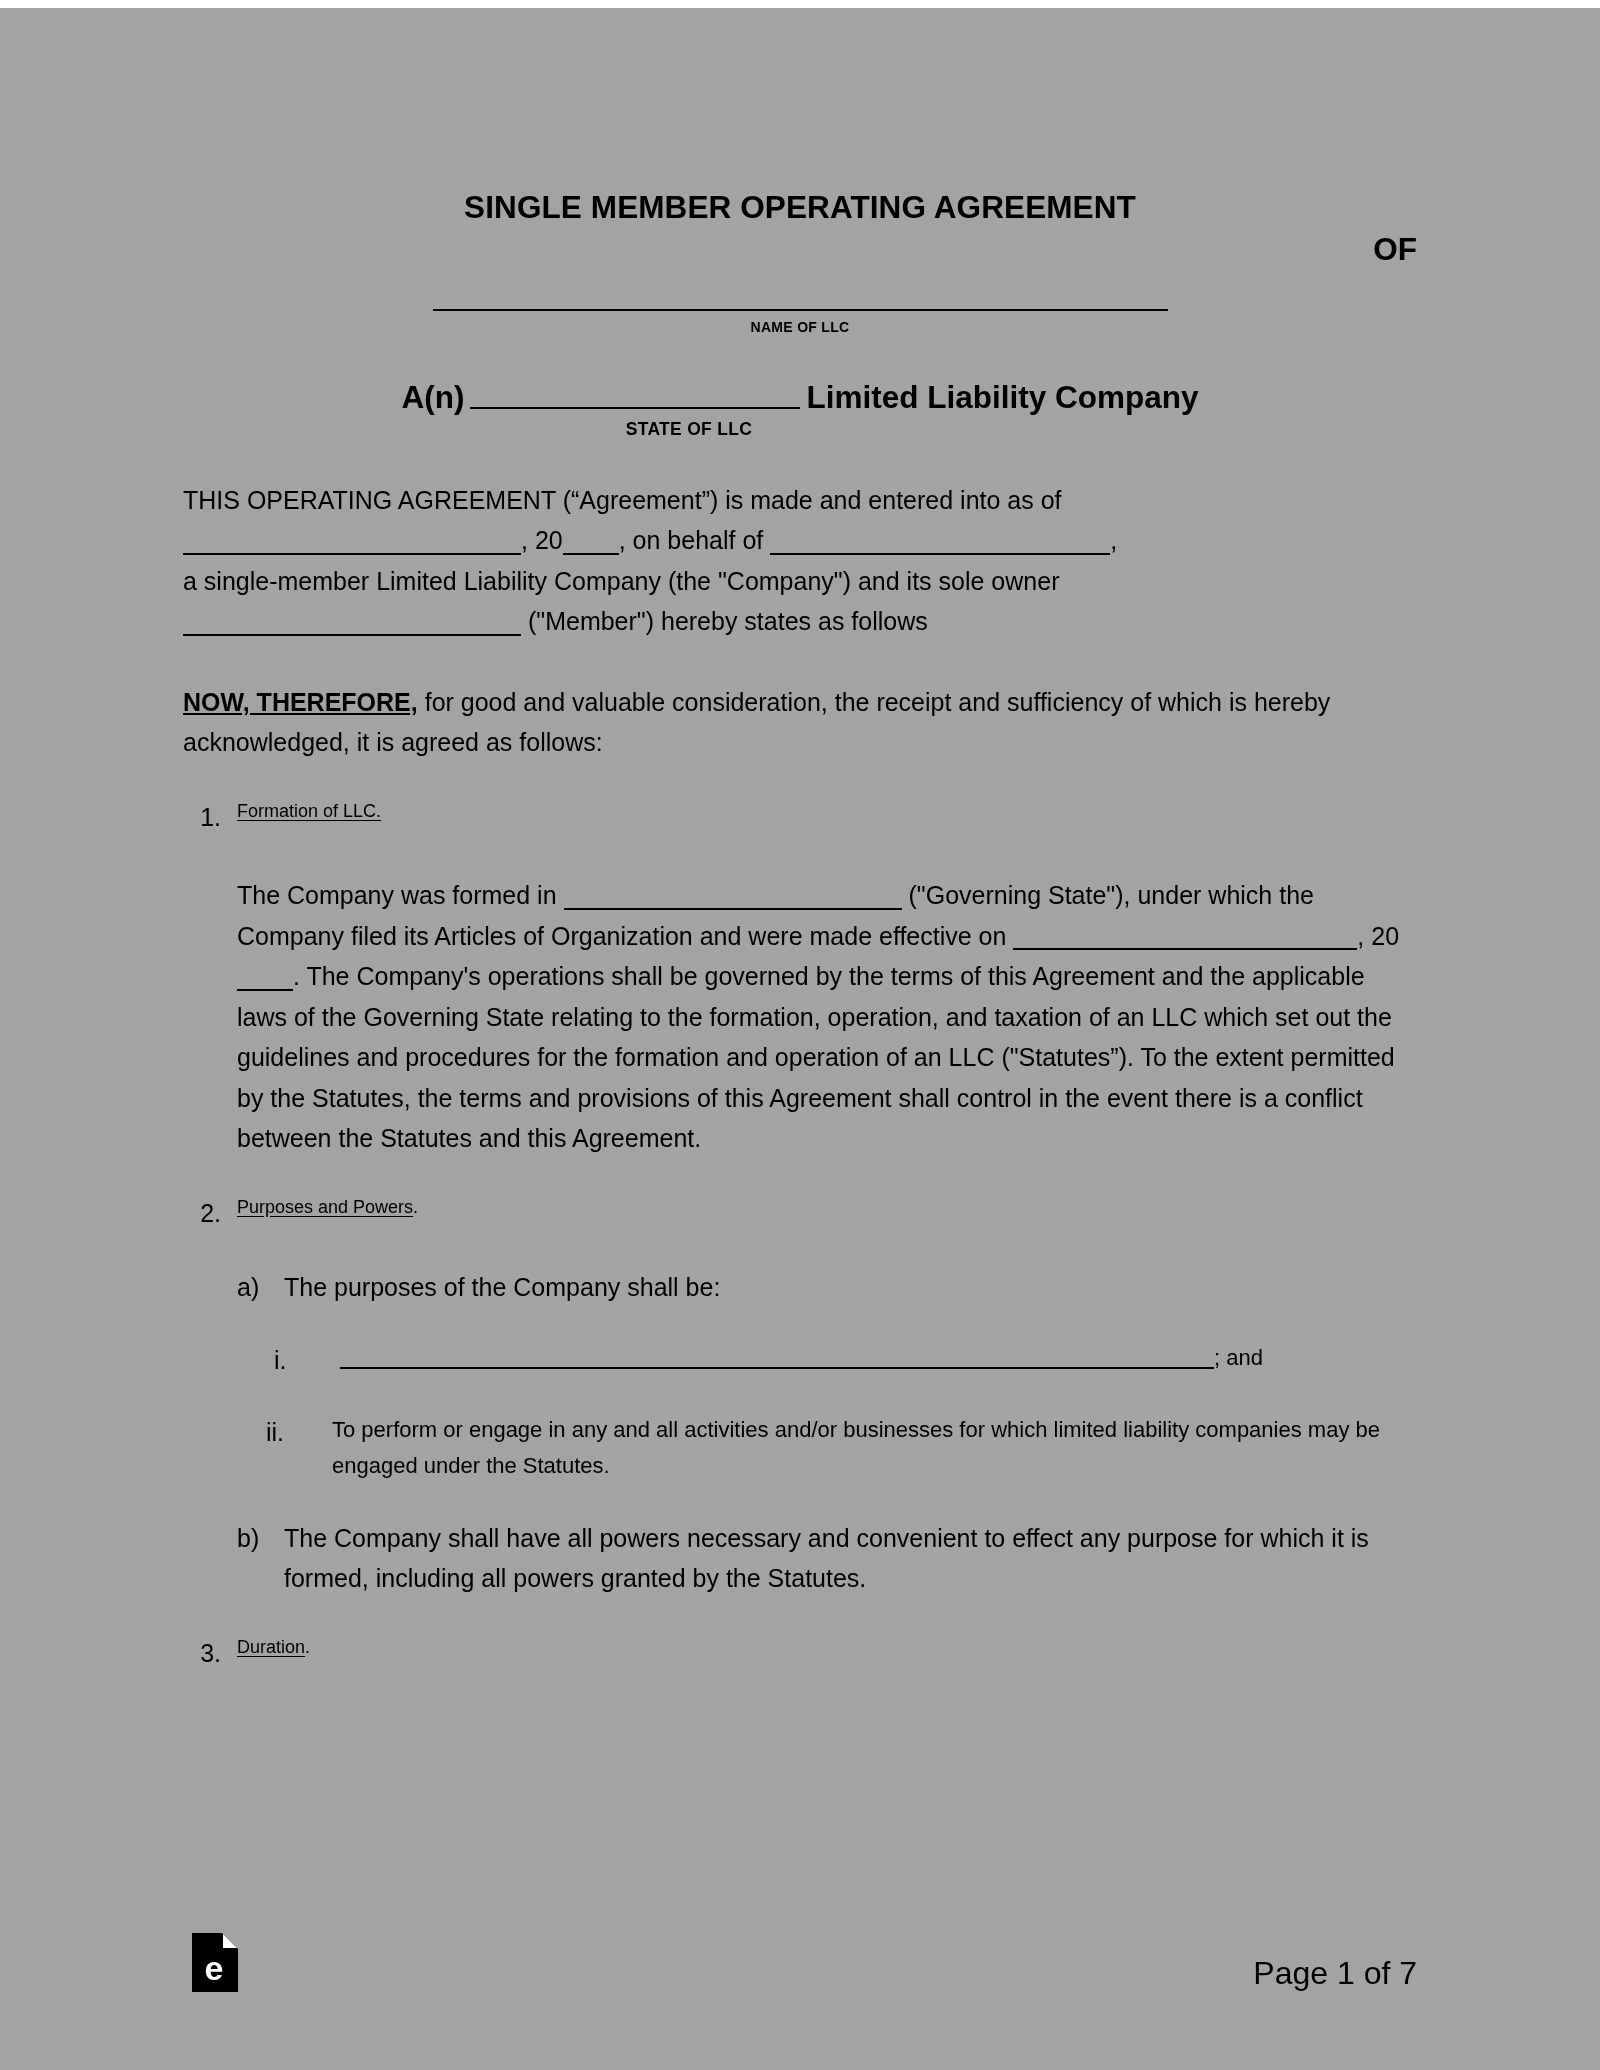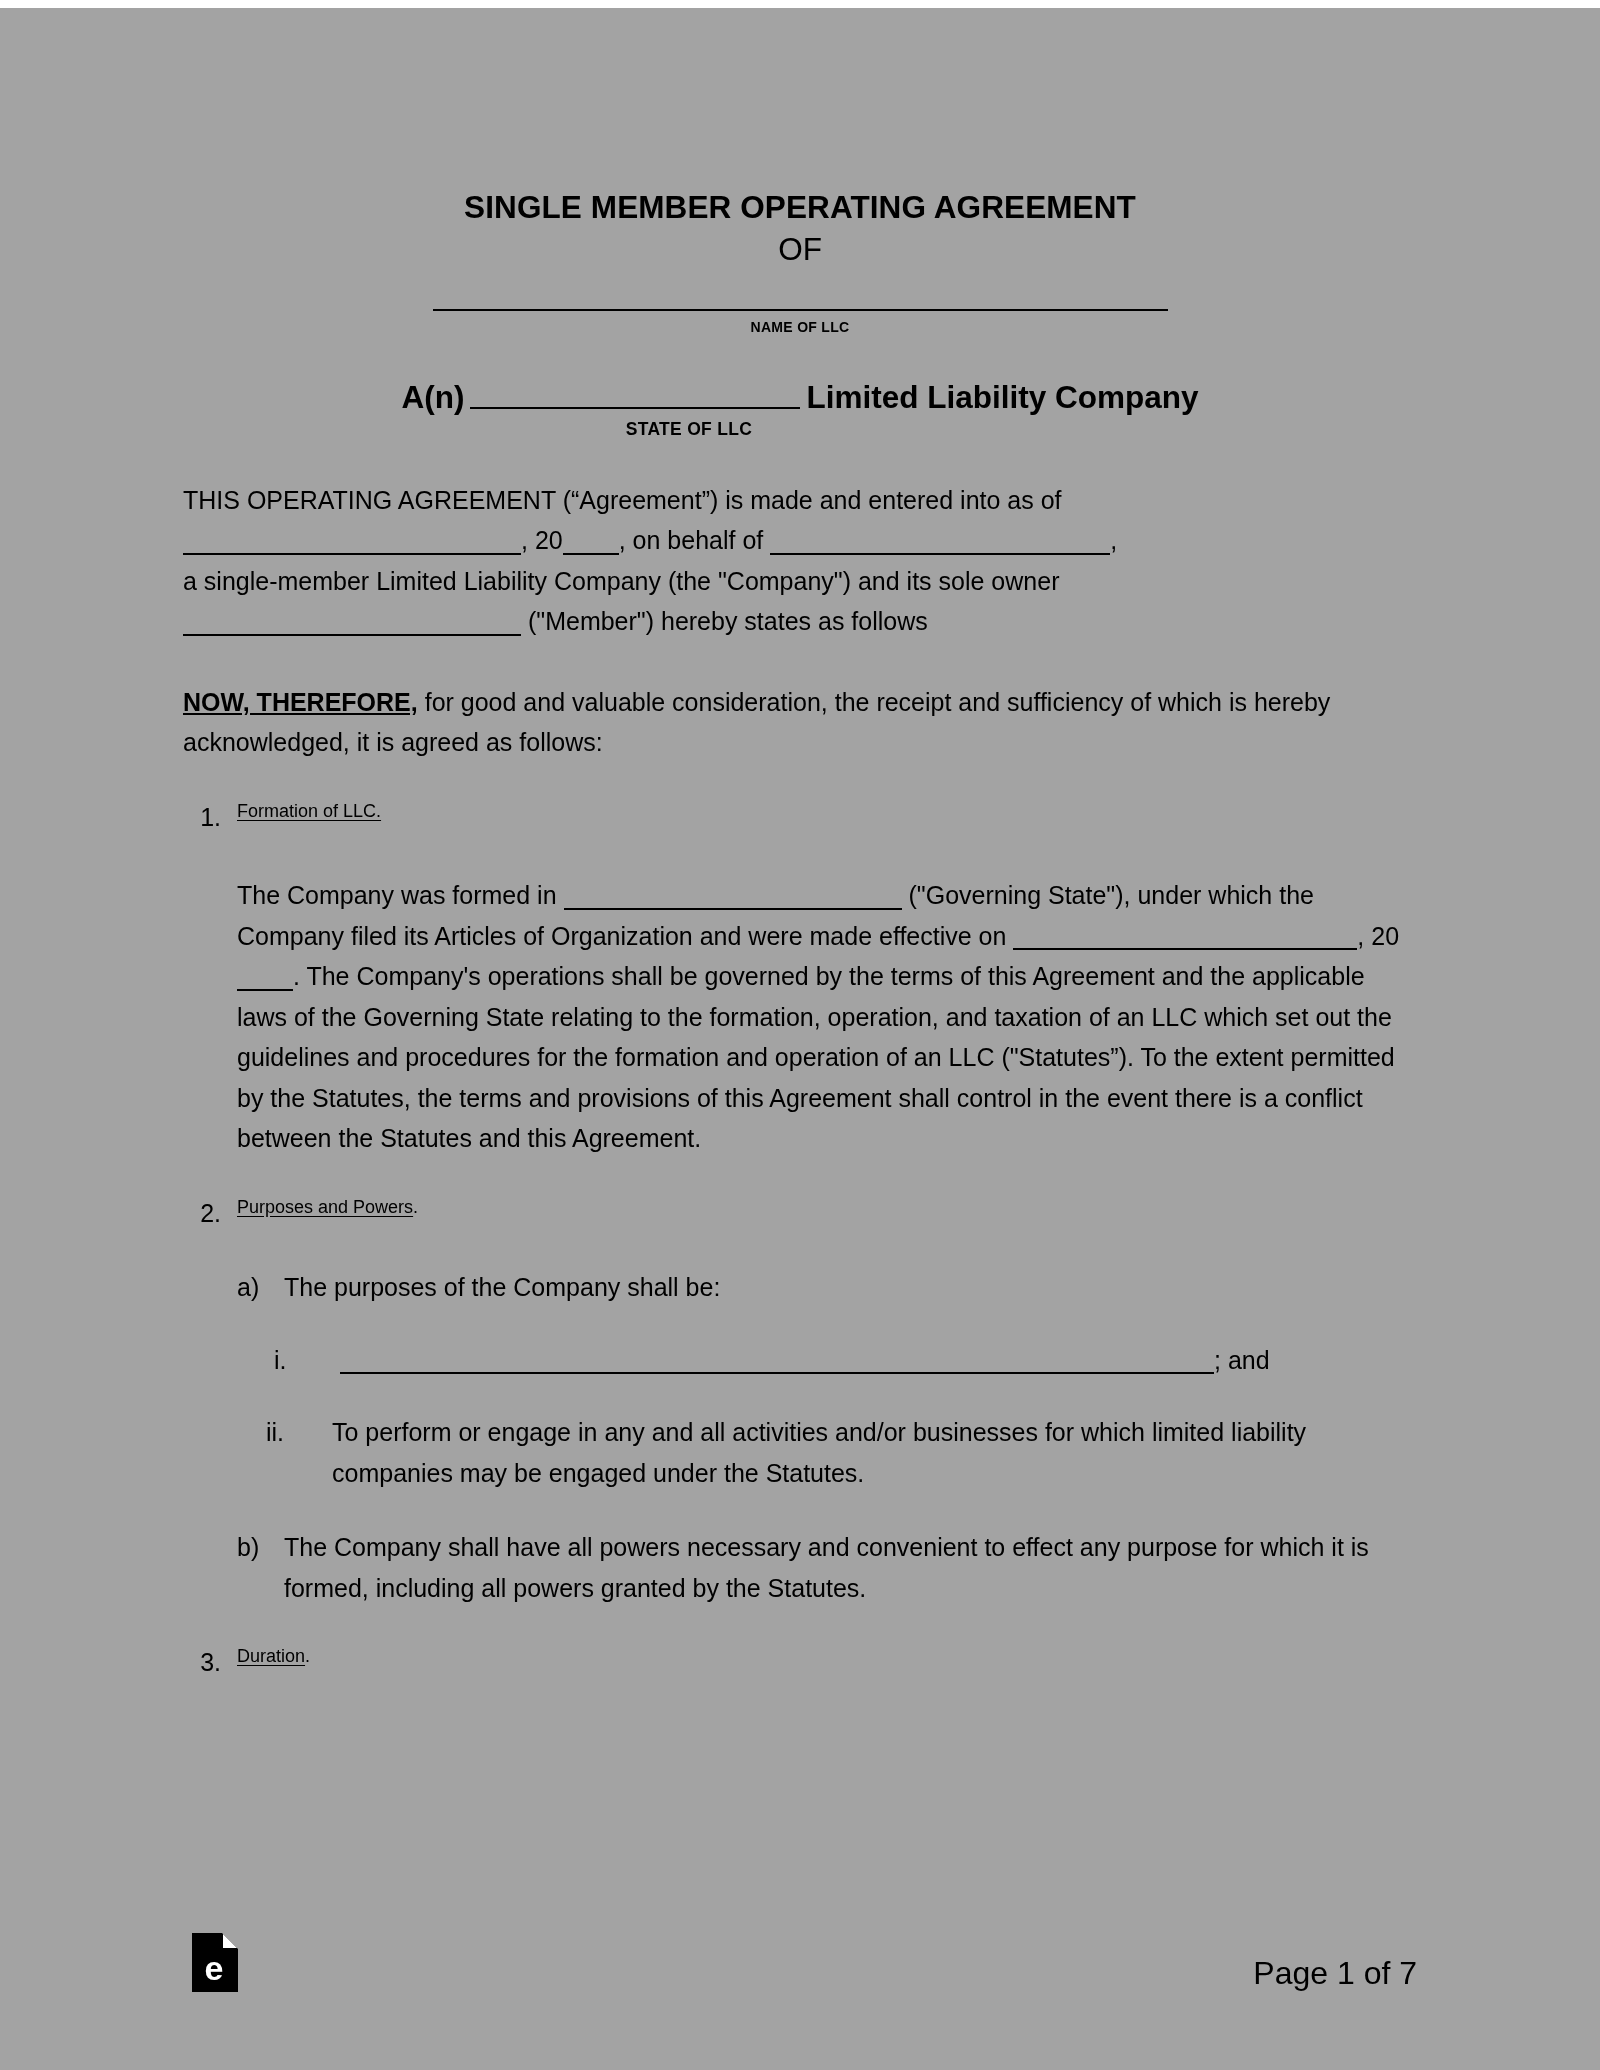--- a/index.html
+++ b/index.html
@@ -31,23 +31,23 @@
   .doc-title {
     text-align: center;
     font-size: 31.5px;
     font-weight: bold;
     line-height: 1.33;
     letter-spacing: 0.1px;
     margin: 0;
     padding-top: 179px;
   }
   .doc-title-line2 {
-    text-align: center;
+    text-align: right;
     font-size: 31.5px;
-    font-weight: normal;
+    font-weight: bold;
     line-height: 1.33;
     margin: 0;
   }
 
   
   .name-block {
     margin-top: 22px;
     text-align: center;
   }
   .name-rule {
@@ -177,21 +177,21 @@
   .rom-num {
     width: 66px;
     flex: 0 0 66px;
     font-size: 25px;
     line-height: 1.62;
     text-align: left;
   }
   .rom-num.num-i { padding-left: 8px; }
   .rom-body {
     flex: 1 1 auto;
-    font-size: 25px;
+    font-size: 22px;
     line-height: 1.62;
   }
   .indent-1 { margin-left: 54px; }
 
   
   .footer-logo {
     position: absolute;
     left: 192px;
     top: 1925px;
     width: 46px;

